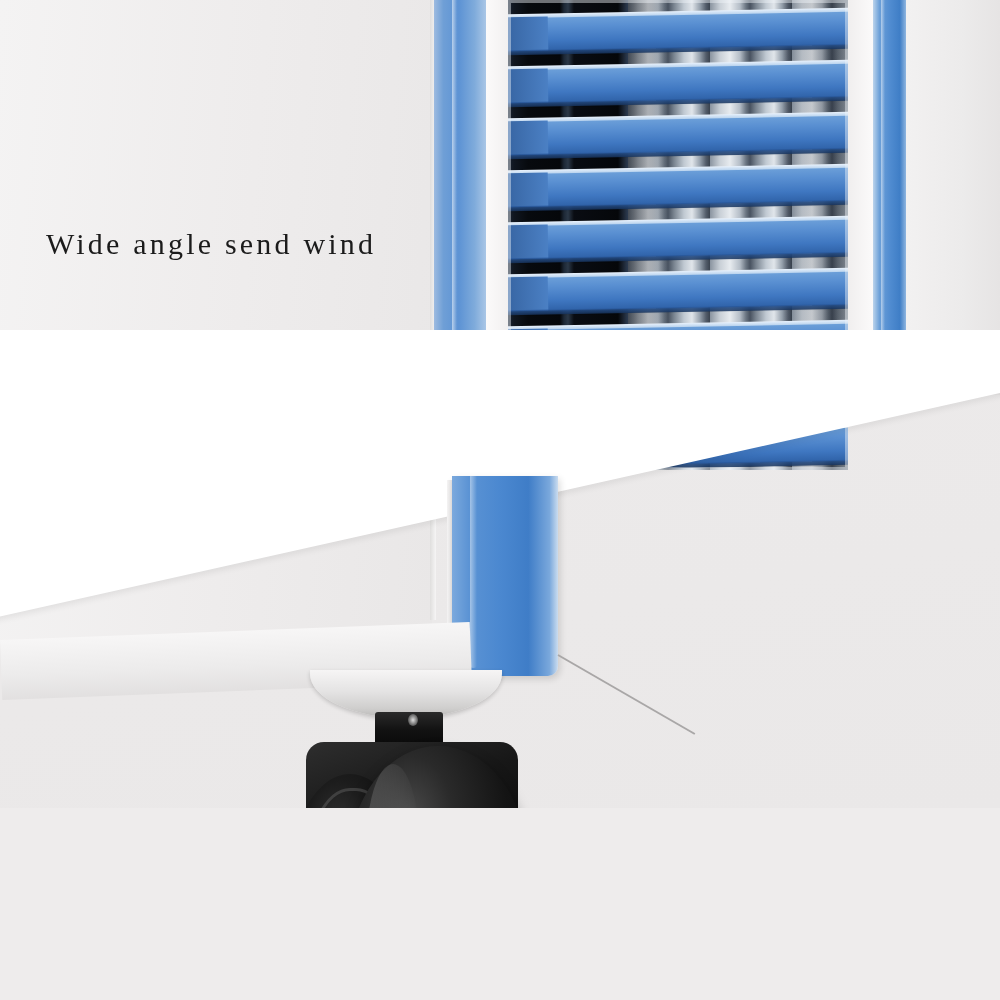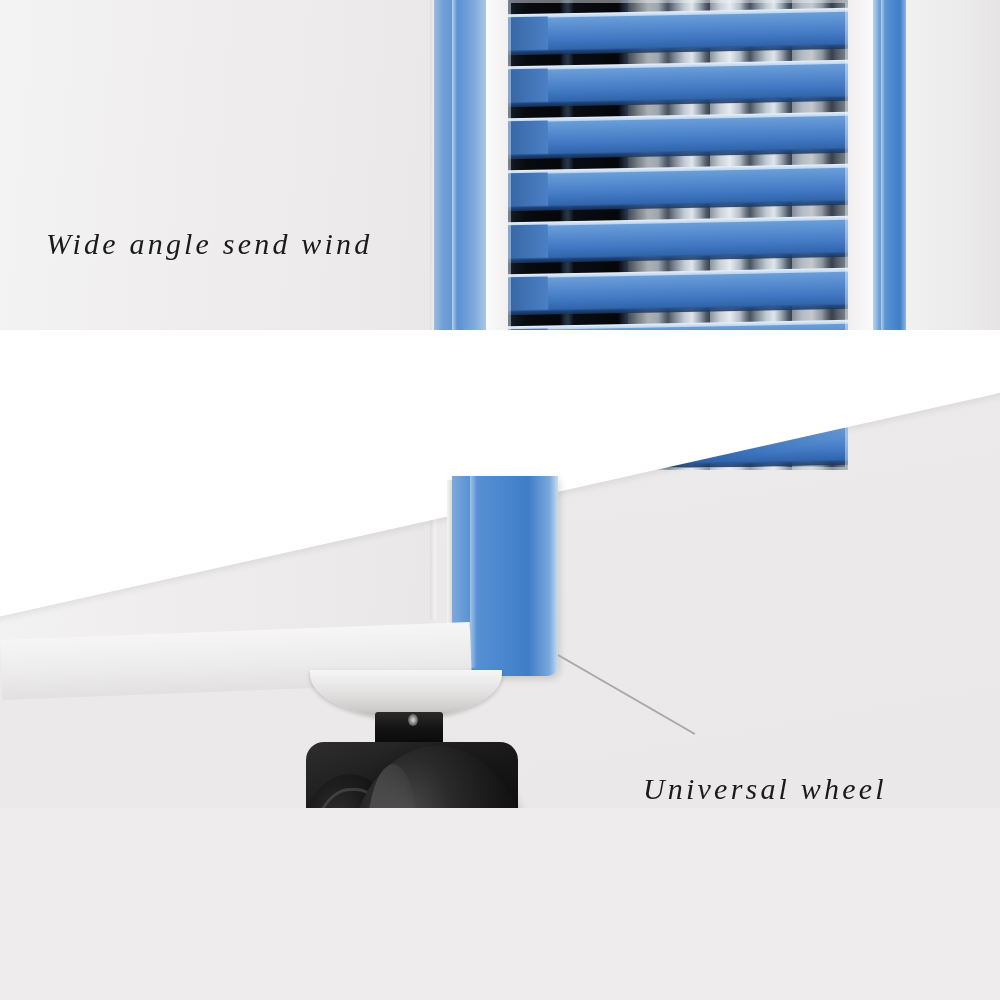--- a/index.html
+++ b/index.html
@@ -1,21 +1,21 @@
 <!DOCTYPE html>
 <html><head>
 <meta charset="utf-8">
 <style>
   html,body{margin:0;padding:0;}
   body{
     width:1000px;height:1000px;overflow:hidden;
     background:#eeecec;
     font-family:"Liberation Serif", serif;
   }
-  #stage{position:relative;width:1000px;height:808px;overflow:hidden;background:#efeded;font-style:italic;}
+  #stage{position:relative;width:1000px;height:808px;overflow:hidden;background:#efeded;}
 
   
   .wall{position:absolute;inset:0;
     background:linear-gradient(170deg,#f2f0f0 0%,#eceaea 45%,#eae8e8 100%);}
 
   
   .cab-left{position:absolute;left:0;top:0;width:432px;height:640px;
     background:linear-gradient(95deg,#f4f3f3 0%,#eeecec 55%,#e9e7e7 100%);}
   .cab-right{position:absolute;left:905px;top:0;width:95px;height:395px;
     background:linear-gradient(90deg,#f2f1f1 0%,#ecebeb 60%,#e6e4e4 100%);}
@@ -221,15 +221,14 @@
     <div class="wheel-front"></div>
     <div class="wheel-front-sheen"></div>
     <div class="wheel-gap"></div>
     <div class="wheel-gap-dark"></div>
   </div>
 
   <div class="label" id="label-wide">Wide angle send wind</div>
 
   <div class="leader" id="leader-wheel"></div>
 
-  <div class="label" id="label-wheel">Universal wheel</div>
 
 </div>
 
 </body></html>

